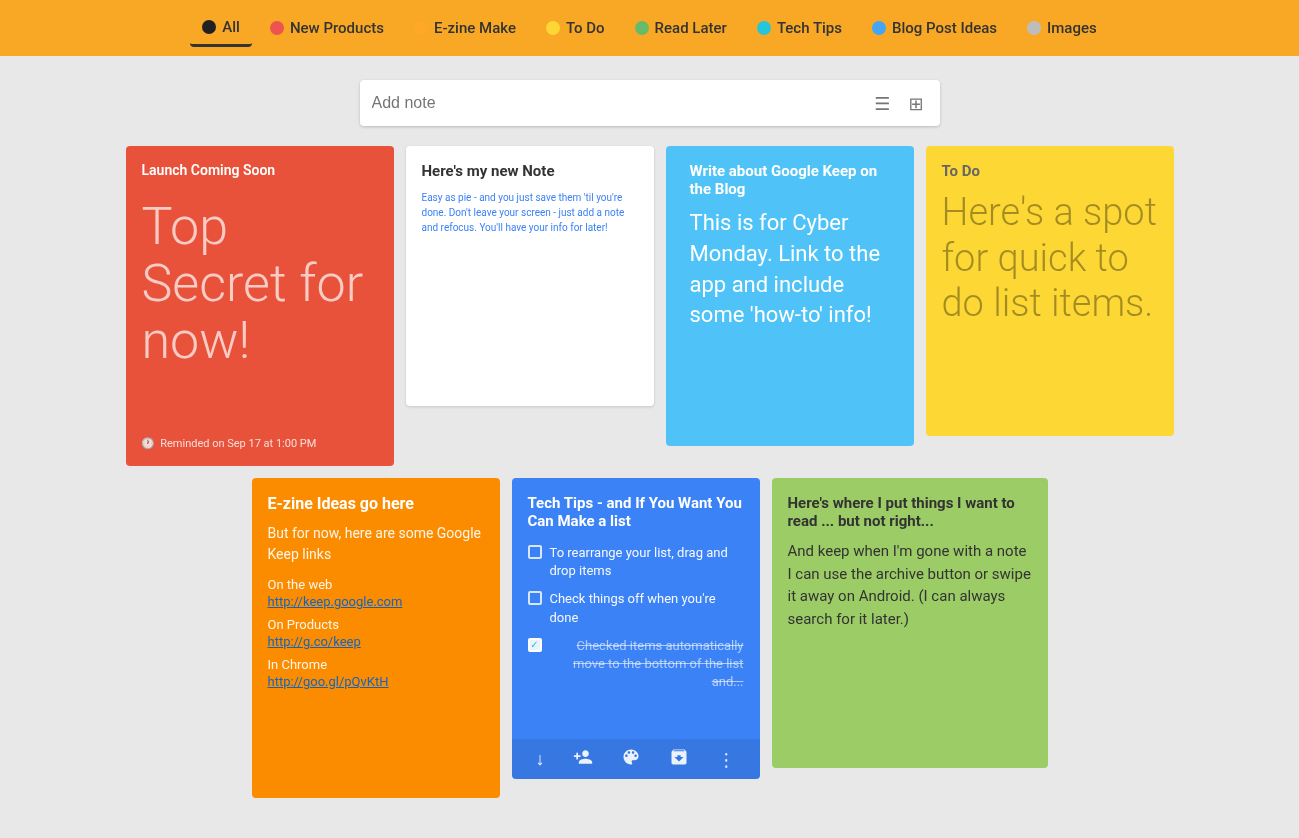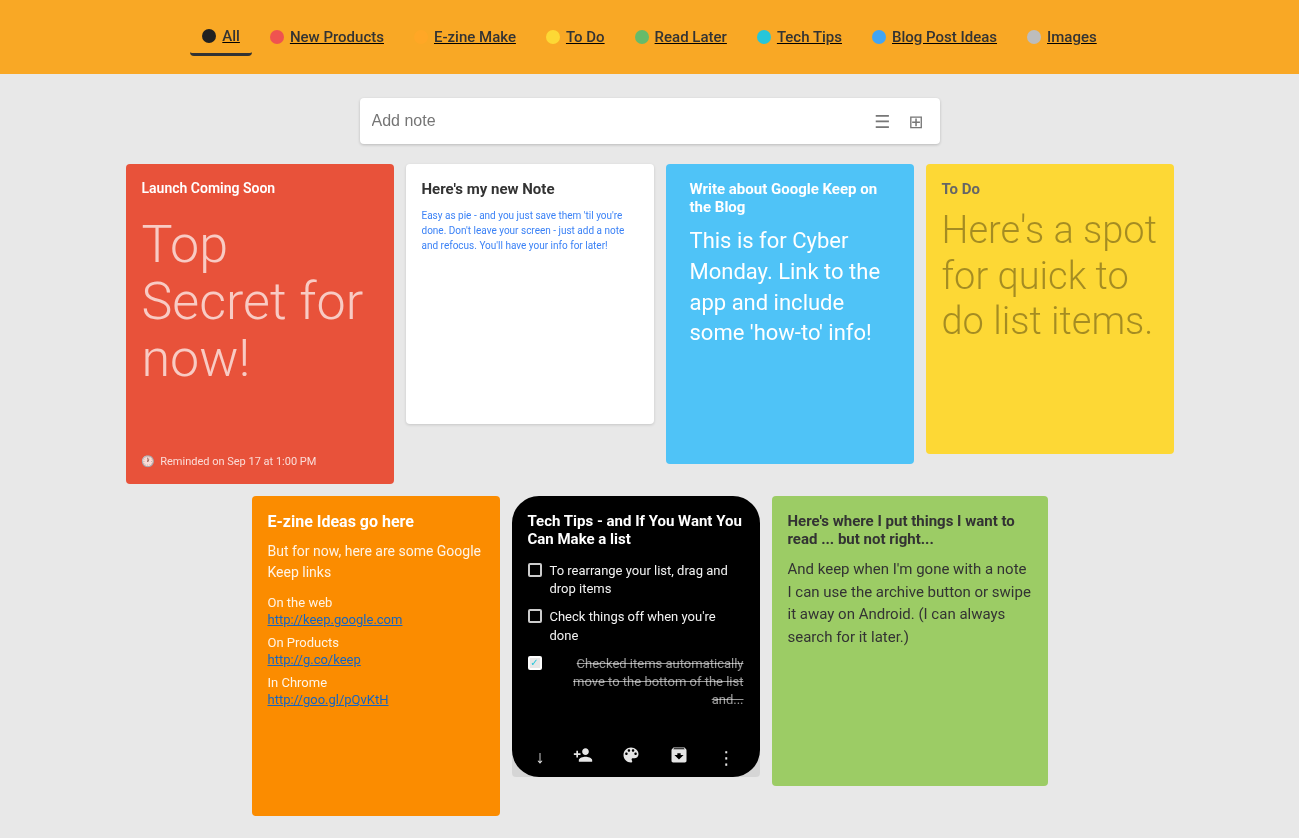--- a/index.html
+++ b/index.html
@@ -5,27 +5,26 @@
     * { box-sizing: border-box; margin: 0; padding: 0; }
     body {
       font-family: 'Roboto', Arial, sans-serif;
       background: #e8e8e8;
       min-height: 838px;
     }
 
     
     .top-nav {
       background: #F9A825;
-      height: 74px;
+      height: 56px;
       display: flex;
       align-items: center;
       justify-content: center;
       gap: 6px;
       padding: 12px 20px;
-      text-decoration: underline;
     }
     .nav-item {
       display: flex;
       align-items: center;
       gap: 6px;
       padding: 8px 12px;
       cursor: pointer;
       color: #333;
       font-size: 15px;
       font-weight: 500;
@@ -171,25 +170,24 @@
       min-height: 320px;
     }
     .card-orange .note-title { font-size: 16px; font-weight: 700; color: #fff; }
     .card-orange .note-body { font-size: 14px; color: rgba(255,255,255,0.9); }
     .card-orange .link-section { margin-top: 10px; }
     .card-orange .link-label { font-size: 13px; color: rgba(255,255,255,0.9); margin-bottom: 2px; }
     .card-orange a { color: #1565C0; font-size: 13px; display: block; margin-bottom: 8px; text-decoration: underline; }
 
     
     .card-teal {
-      background: #000000;
+      background: #3b82f6;
       width: 248px;
       min-height: 270px;
-      padding-bottom: 58px;
-      border-radius: 27px;
+      padding-bottom: 78px;
     }
     .card-teal .note-title { font-size: 15px; font-weight: 700; color: #fff; }
     .checklist-item {
       display: flex;
       align-items: flex-start;
       gap: 8px;
       margin-bottom: 10px;
       font-size: 13px;
       color: rgba(255,255,255,0.95);
       line-height: 1.4;

